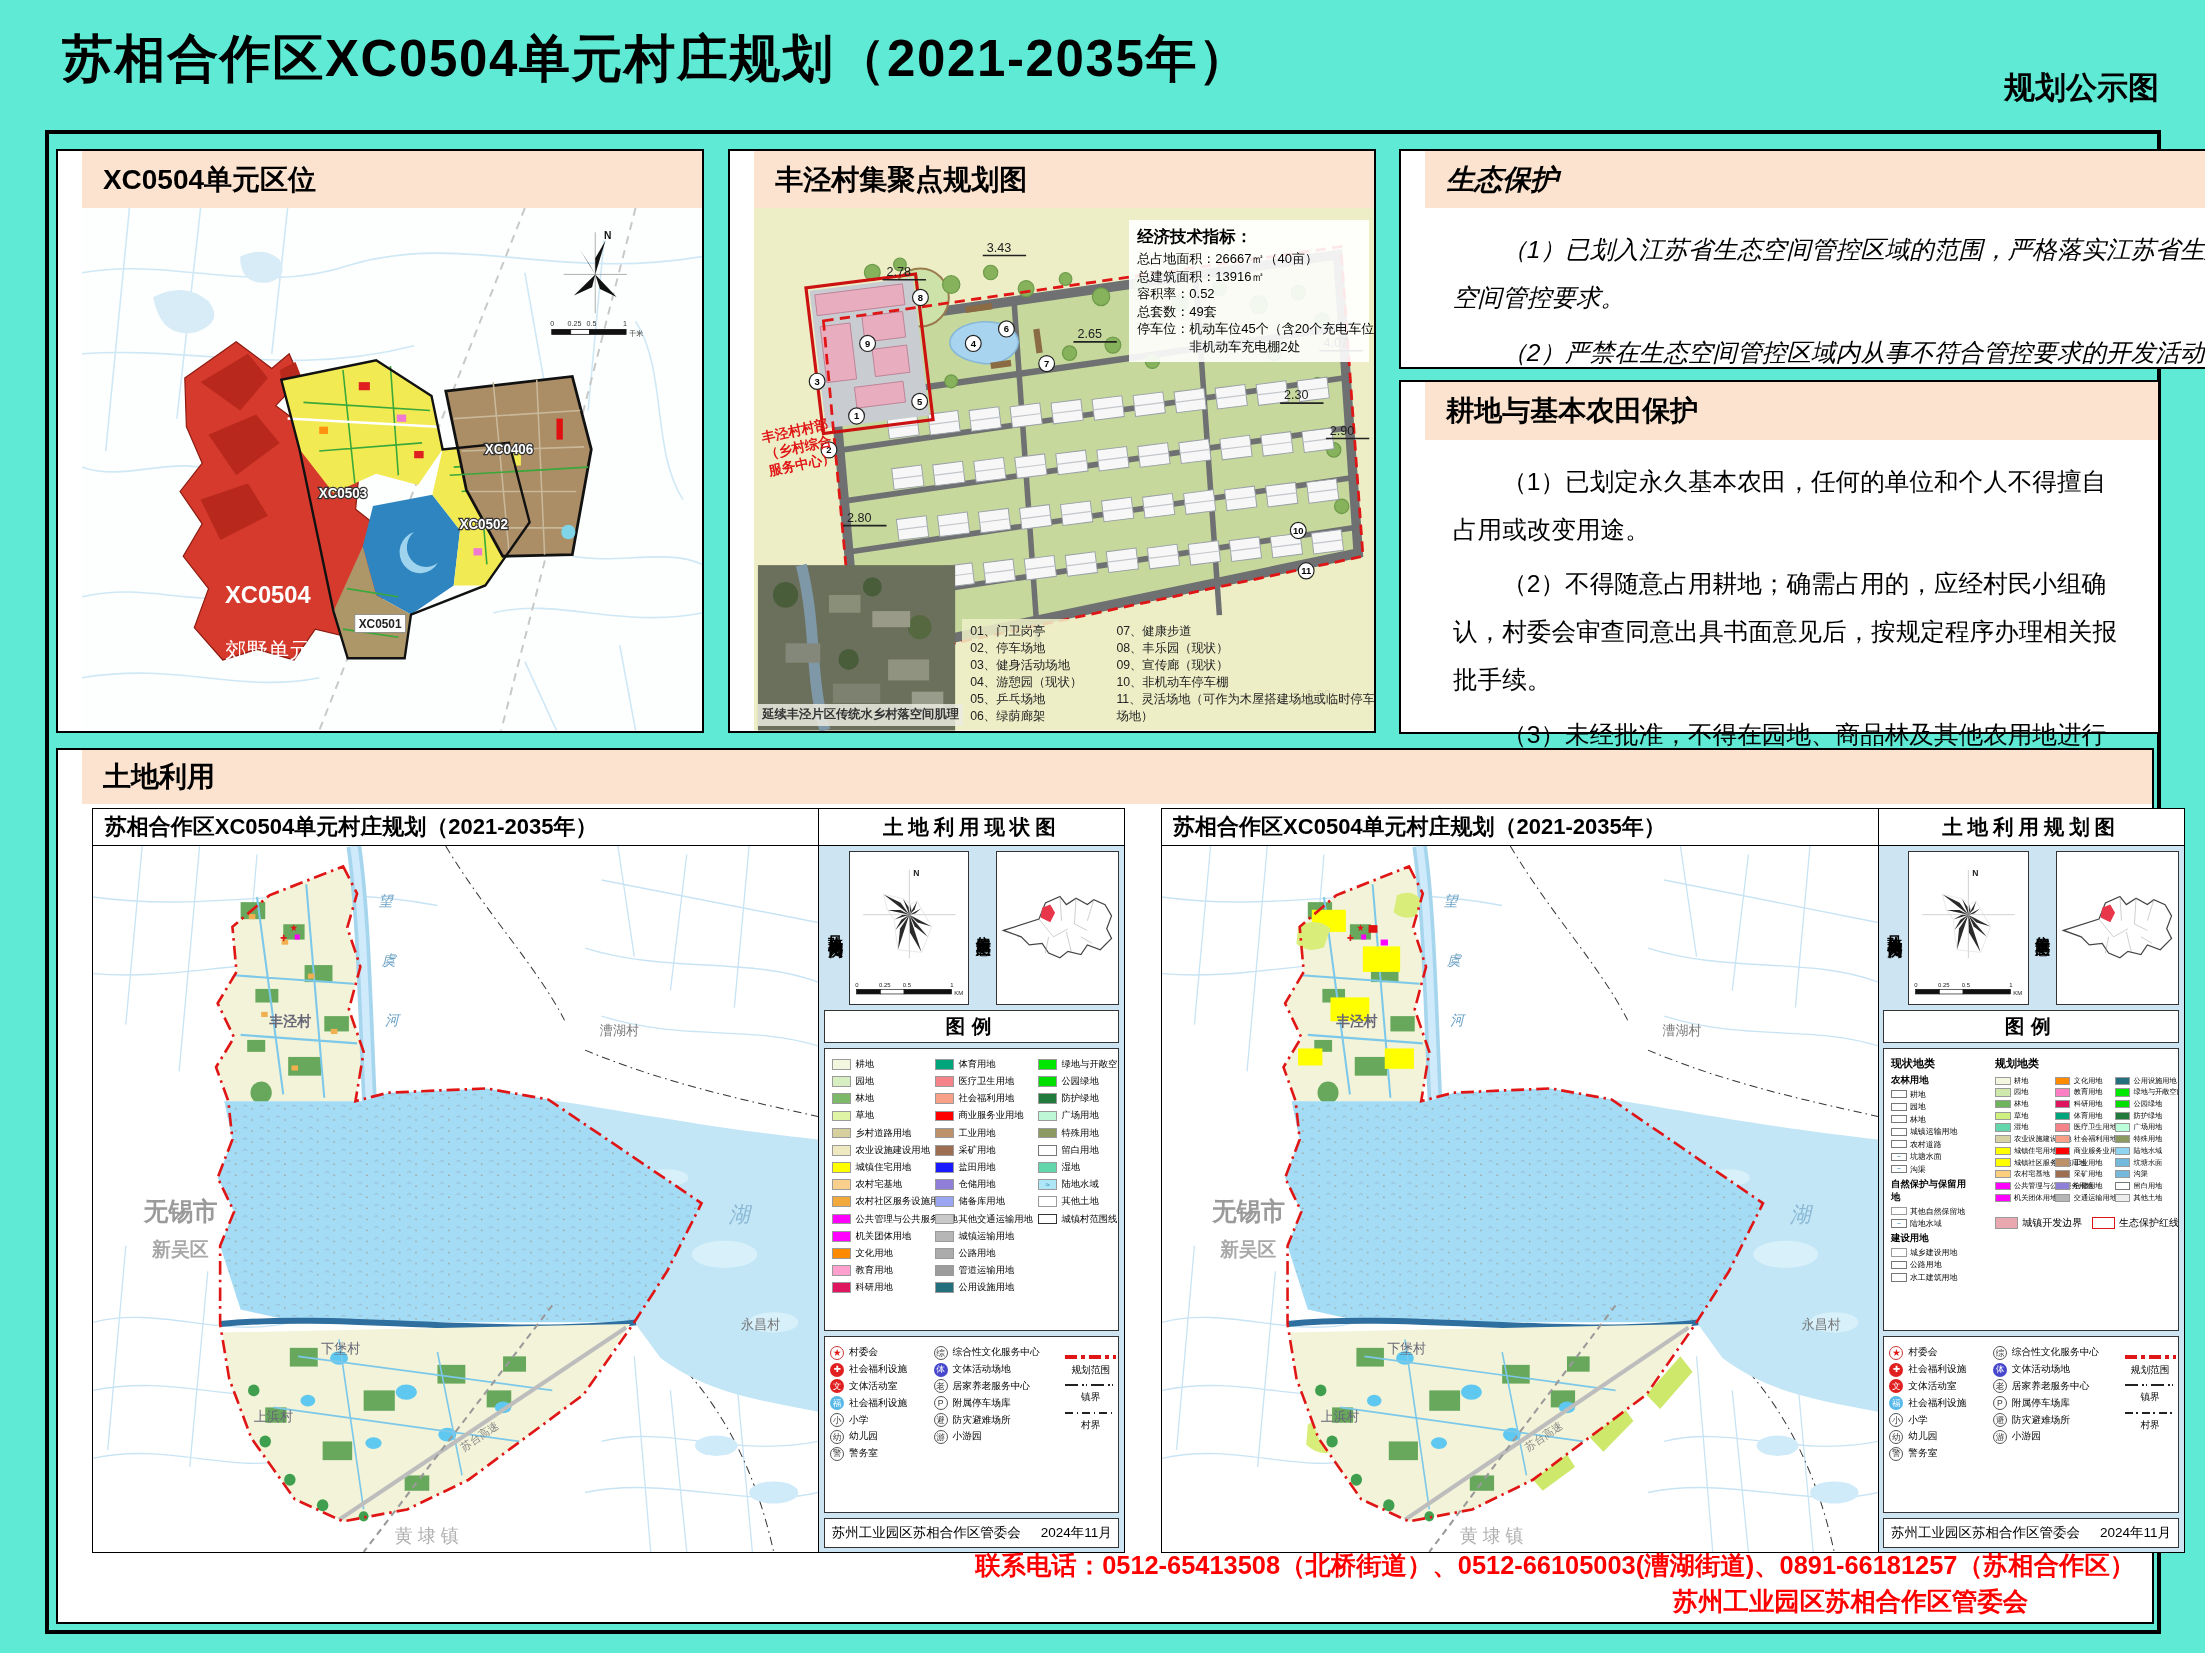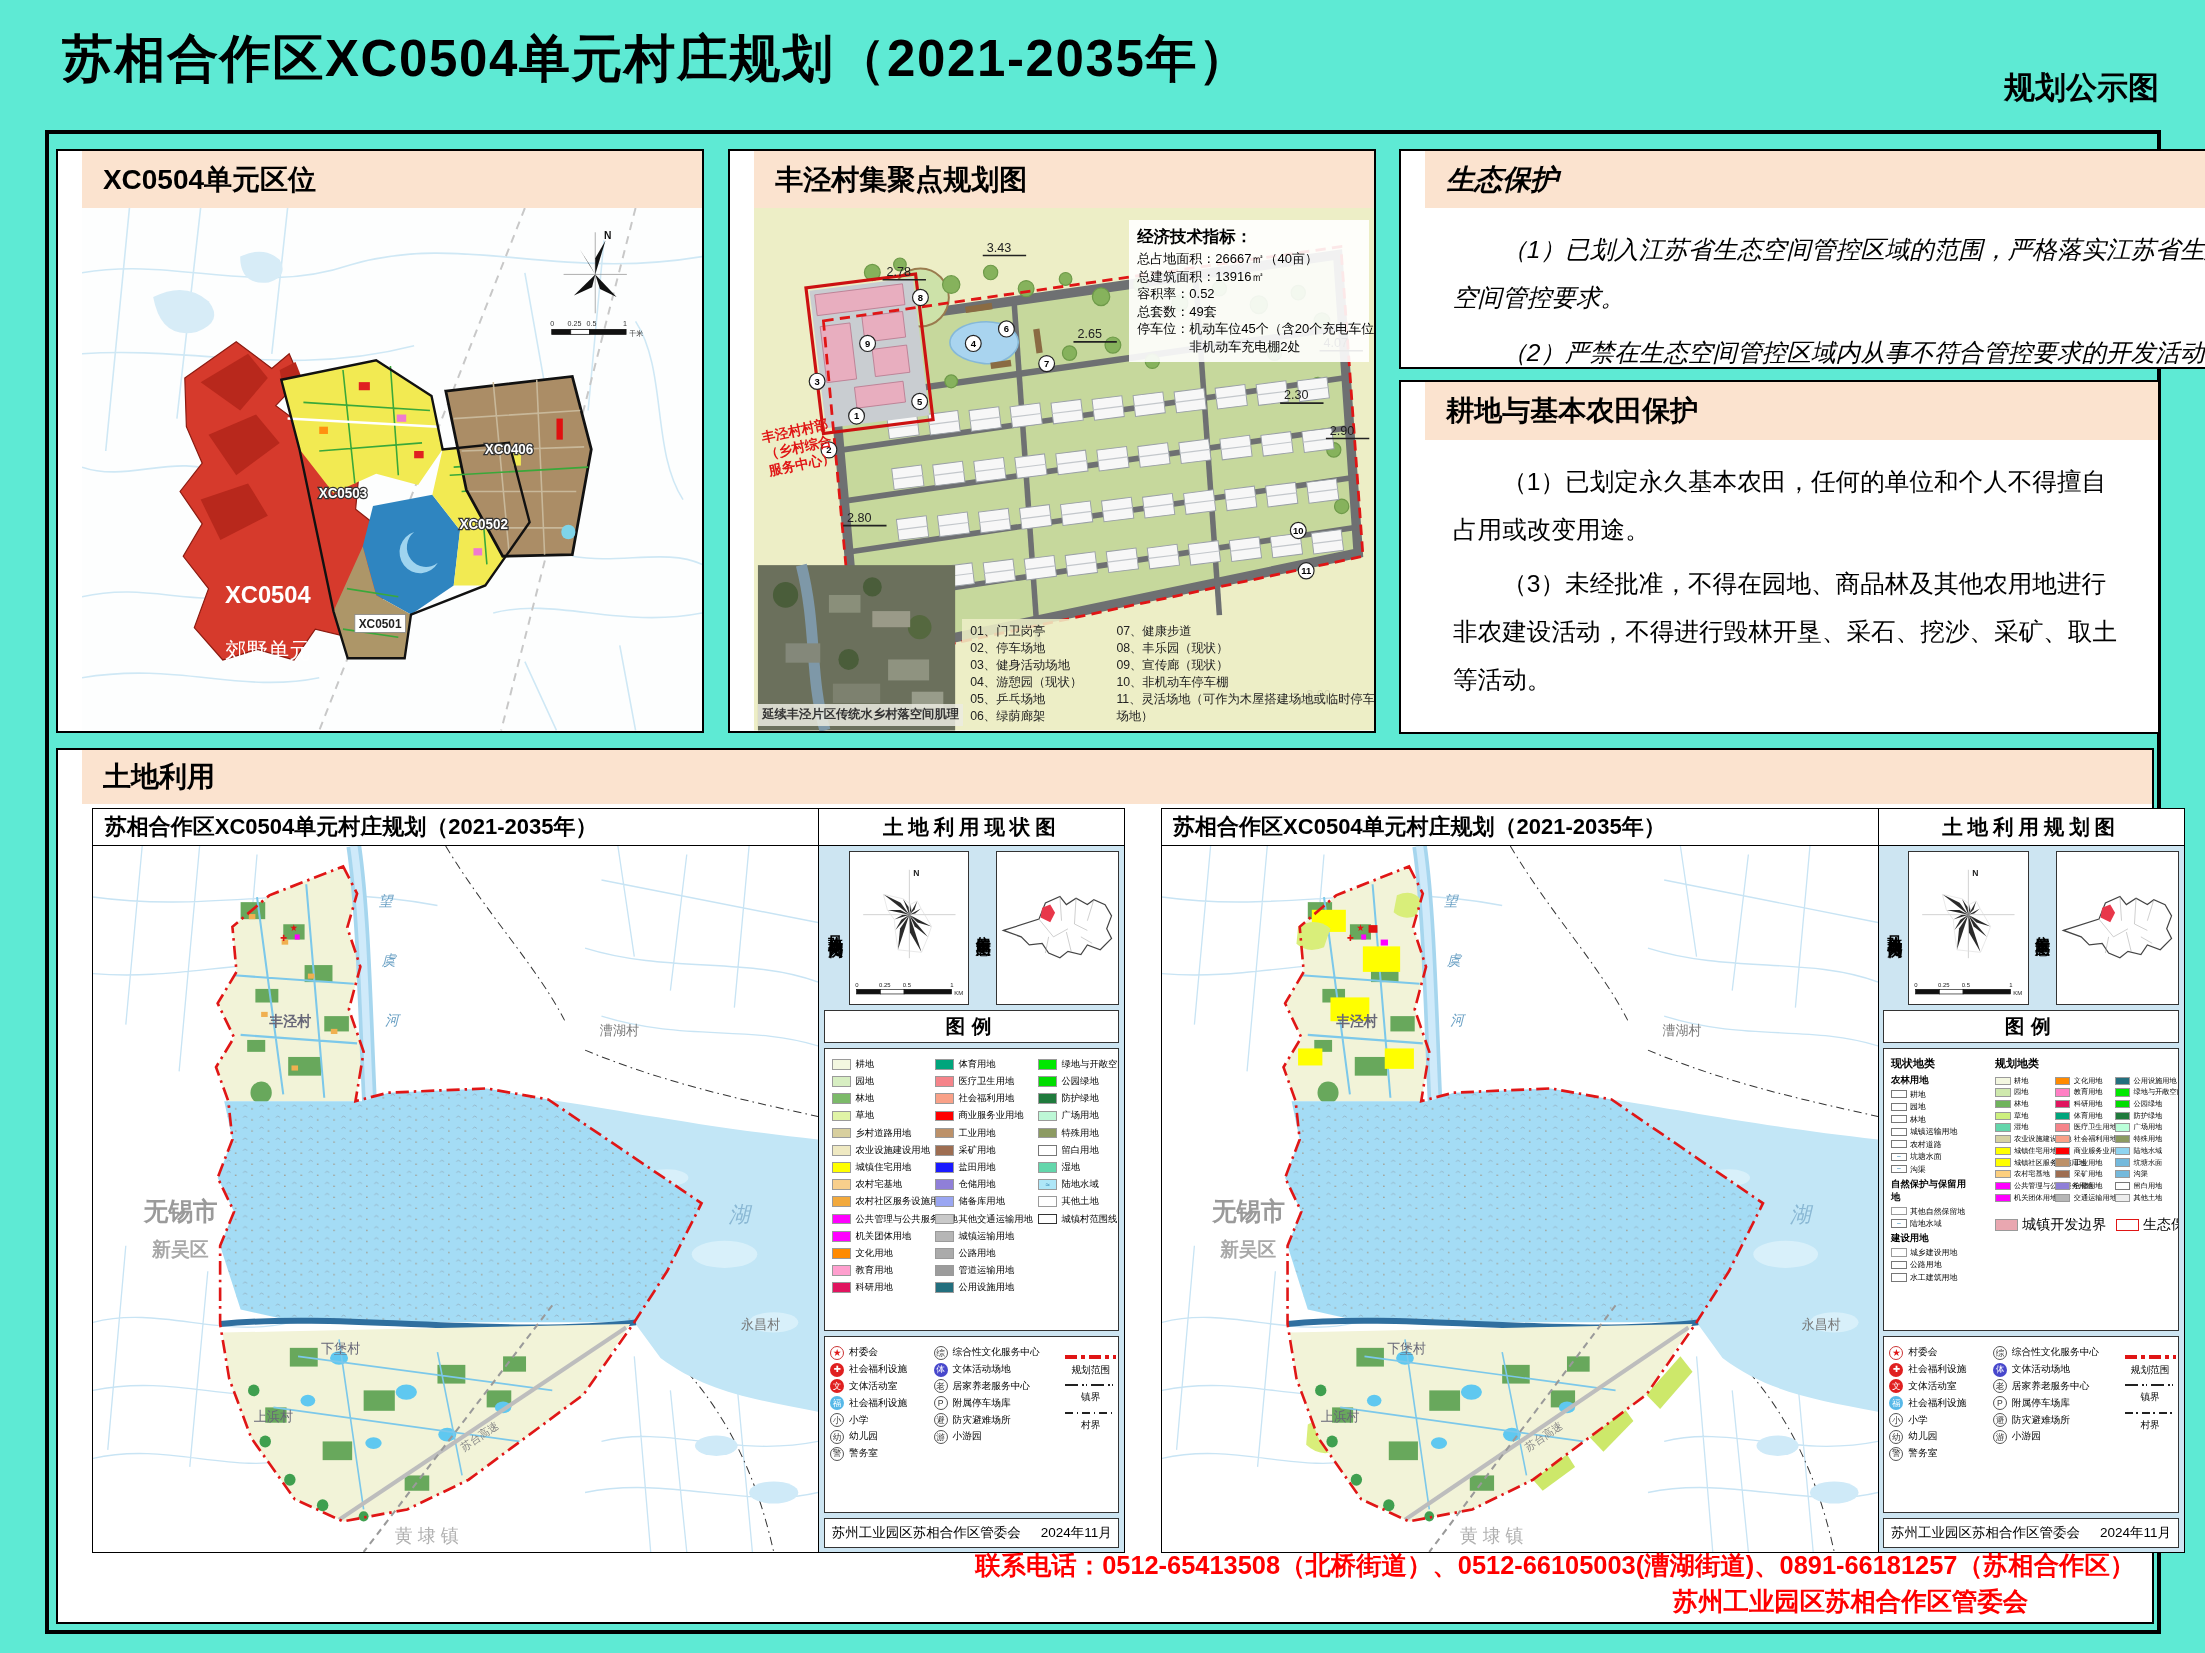--- a/index.html
+++ b/index.html
@@ -72,21 +72,21 @@
   .pl-cur .sw{width:15.6px;height:8.2px;}
   .pl-cur .lg-lab{font-size:7.9px;}
   .pl-right{flex:1;display:flex;flex-direction:column;min-width:0;}
   .pl-cols{display:flex;gap:3.3px;}
   .pl-col{flex:1;min-width:0;}
   .pl-col .lg-row{margin:1.7px 0;gap:3.3px;}
   .pl-col .sw{width:15.6px;height:8.2px;}
   .pl-col .lg-lab{font-size:7.2px;}
   .pl-special{display:flex;gap:9.8px;margin-top:9.8px;align-items:center;}
   .pl-special .sw{width:23px;height:12.3px;}
-  .pl-special .lg-lab{font-size:14px;}
+  .pl-special .lg-lab{font-size:10px;}
   
   .fac-cols{display:flex;gap:6.6px;height:100%;}
   .fac-c1{width:97px;flex:none;} .fac-c2{width:125px;flex:none;} .fac-c3{flex:1;padding-top:4.9px;}
   .fac-row{display:flex;align-items:center;gap:4.9px;margin:2.8px 0;}
   .fic{width:14px;height:14px;flex:none;border-radius:50%;display:inline-flex;align-items:center;justify-content:center;
        font-size:8.6px;line-height:1;box-sizing:border-box;}
   .f-ring{border:0.8px solid #555;color:#333;background:#fff;}
   .f-fill{border:none;color:#fff;}
   .f-star{border:0.8px solid #c33;color:#e01515;font-size:9.8px;background:#fff;}
   .fac-lab{font-size:9.7px;white-space:nowrap;}
@@ -555,20 +555,21 @@
       <div class="text-body" id="eco-paras">
           <p>（1）已划入江苏省生态空间管控区域的范围，严格落实江苏省生态空间管控要求。</p>
           <p>（2）严禁在生态空间管控区域内从事不符合管控要求的开发活动。</p>
         </div>
     </section>
 
     <section class="panel farm-panel">
       <div class="panel-head">耕地与基本农田保护</div>
       <div class="text-body" id="farm-paras">
           <p>（1）已划定永久基本农田，任何的单位和个人不得擅自占用或改变用途。</p>
+          <p>（2）不得随意占用耕地；确需占用的，应经村民小组确认，村委会审查同意出具书面意见后，按规定程序办理相关报批手续。</p>
           <p>（3）未经批准，不得在园地、商品林及其他农用地进行非农建设活动，不得进行毁林开垦、采石、挖沙、采矿、取土等活动。</p>
         </div>
     </section>
 
     <section class="panel landuse-panel">
       <div class="landuse-head">土地利用</div>
       <div class="landuse-body" id="landuse-body">
           <div class="sheet" id="sheet-right">
     <div class="sheet-head">
       <div class="sheet-title">苏相合作区XC0504单元村庄规划（2021-2035年）</div>

